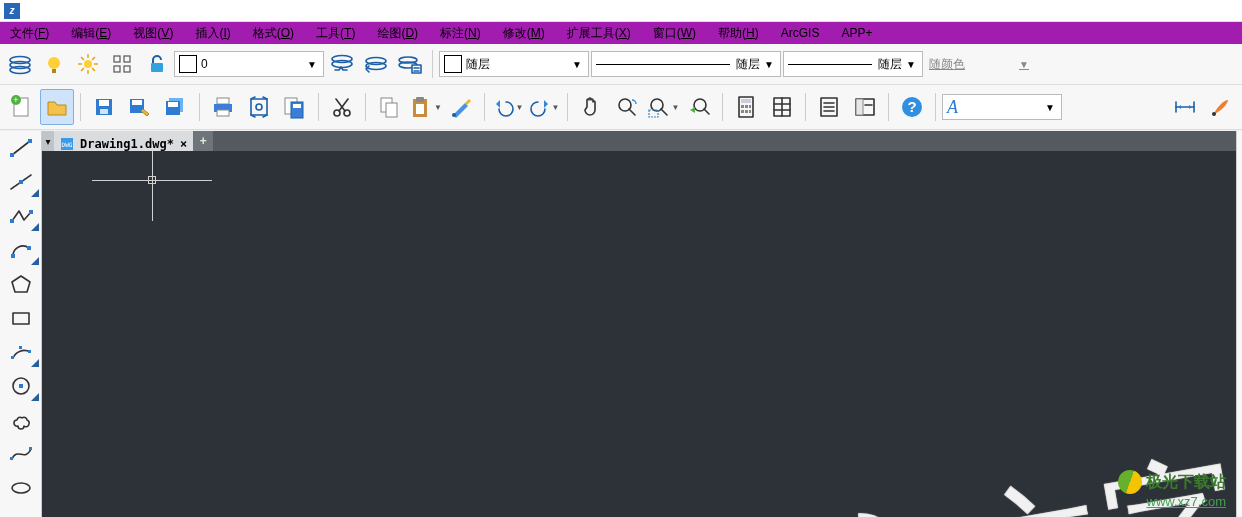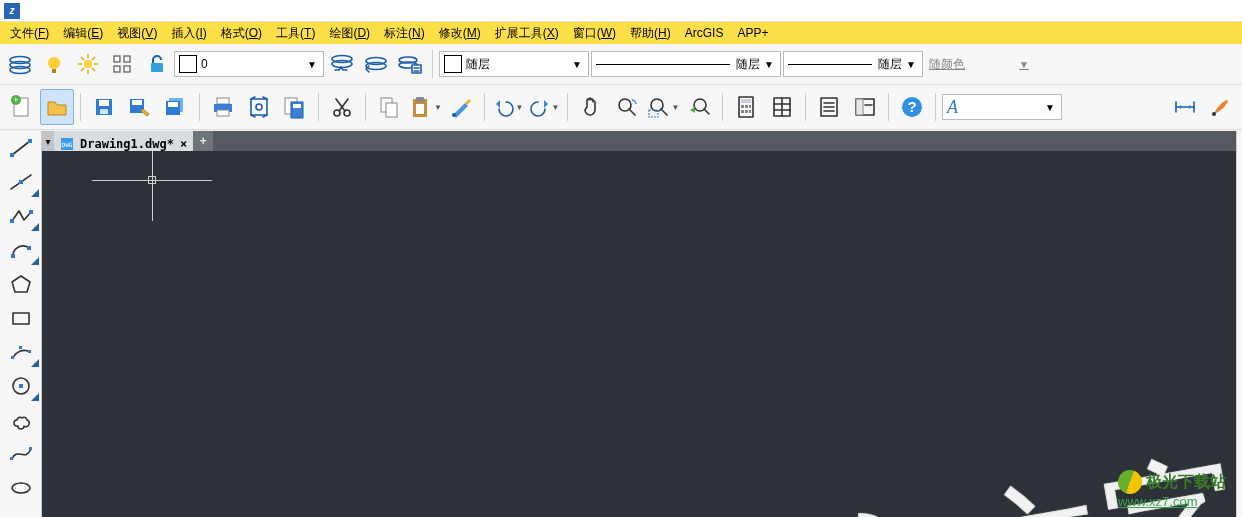--- a/index.html
+++ b/index.html
@@ -24,23 +24,23 @@
     width: 16px; height: 16px;
     background: #2966b8;
     margin-right: 6px;
     display:flex;align-items:center;justify-content:center;
     color:#fff;font-size:10px;font-style:italic;font-weight:bold;
   }
   .menu-bar {
     height: 22px;
     display: flex;
     align-items: center;
-    background: #fde047;
+    background: #a21caf;
     padding: 0 4px;
-    gap: 2px;
+    gap: 10px;
   }
   .menu-item {
     padding: 2px 6px;
     cursor: pointer;
   }
   .menu-item u { text-decoration: underline; }
   .toolbar-row {
     display: flex;
     align-items: center;
     background: #f7f7f7;
@@ -123,21 +123,21 @@
     font-size:140px;
     transform:rotate(-10deg);
     white-space:nowrap;
     left:640px; top:340px;
     text-shadow:0 0 1px #fff;
     letter-spacing:2px;
     font-weight:400;
   }
   .watermark{
     position:absolute; right:10px; bottom:8px;
-    text-align:left; font-size:12px;
+    text-align:right; font-size:12px;
     pointer-events:none;
   }
   .watermark .logo{
     display:flex;align-items:center;gap:4px;color:#3a7a2c;font-weight:bold;font-size:16px;
   }
   .watermark .logo .sw{
     width:24px;height:24px;border-radius:50%;
     background:conic-gradient(#f5c400 0 50%, #66b02c 50% 100%);
     transform:rotate(20deg);
   }

